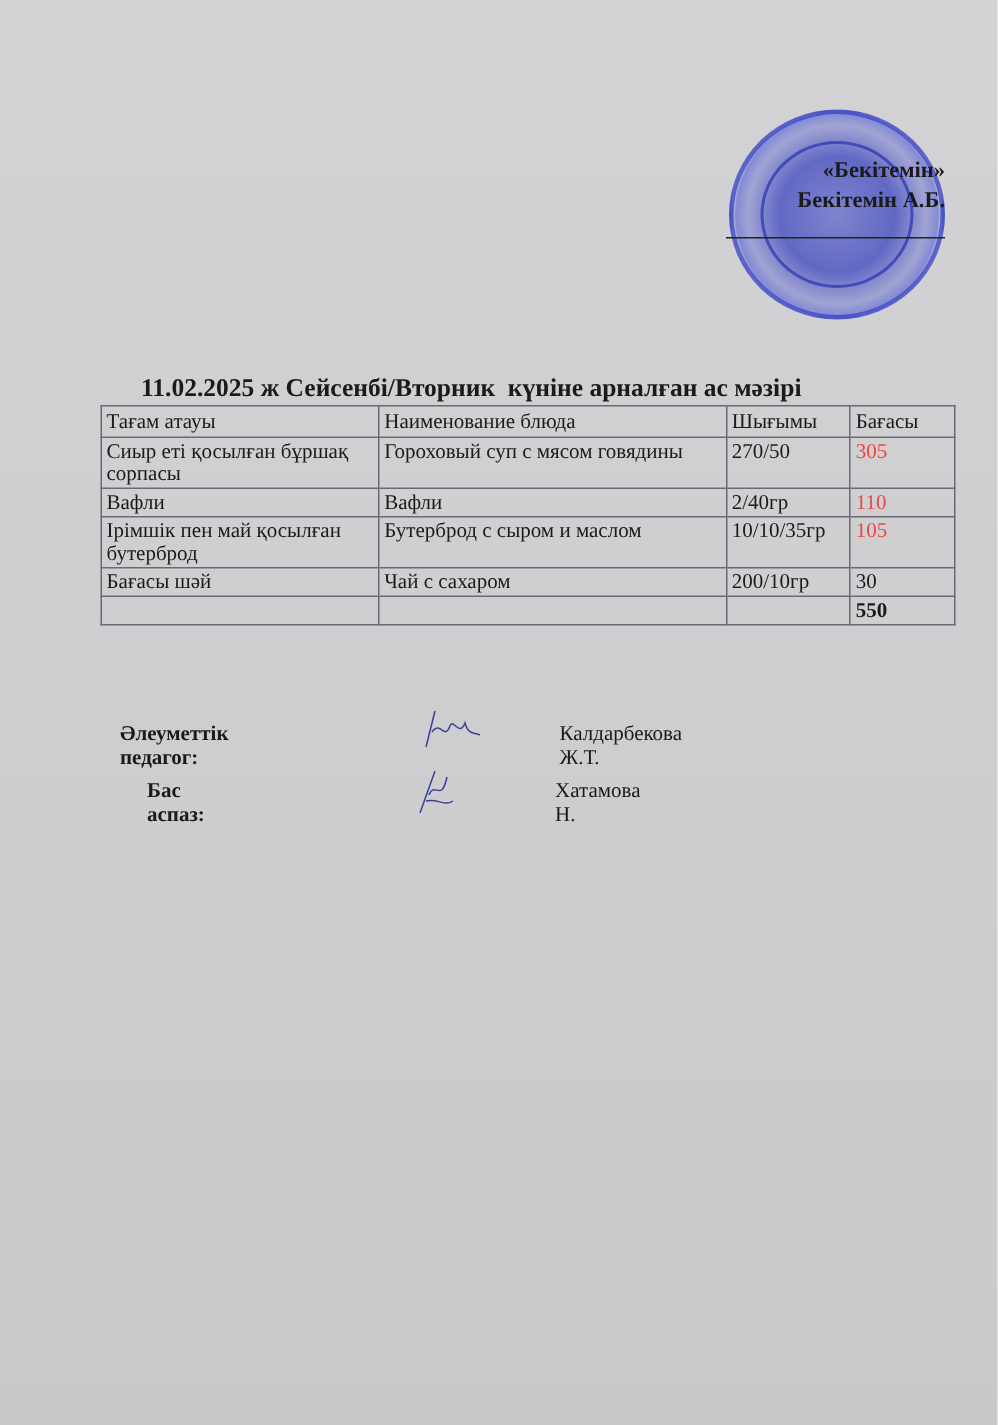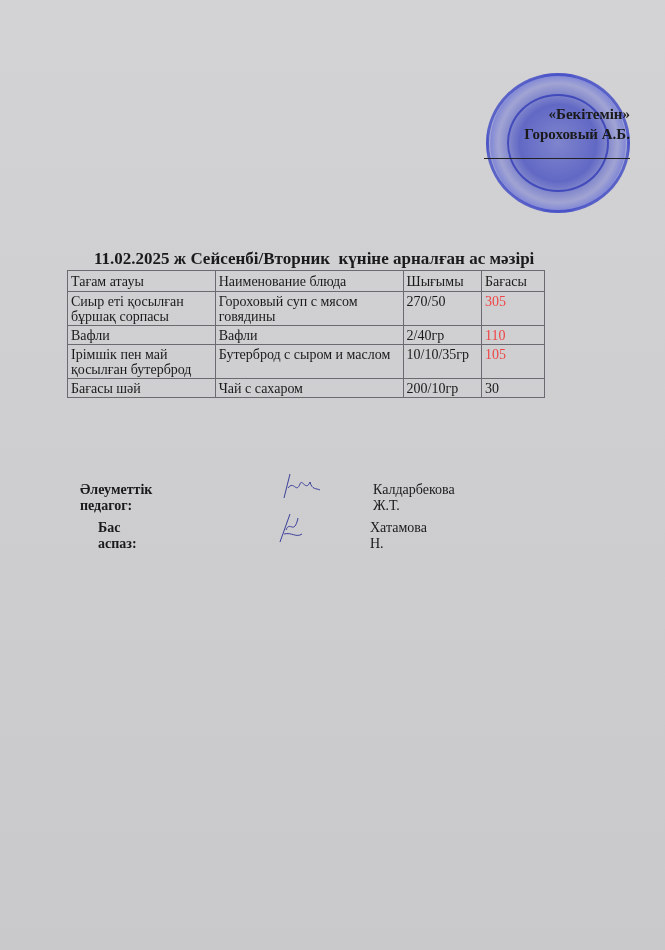--- a/index.html
+++ b/index.html
@@ -19,21 +19,21 @@
   }
   .stamp::after {
     content:""; position:absolute; left:18px; top:18px; right:18px; bottom:18px;
     border-radius:50%; border:2px solid rgba(40,50,180,0.7);
   }
   .approval { position:absolute; right:35px; top:104px; text-align:right; font-weight:bold; font-size:15px; line-height:20px; }
   .approval .line { display:block; }
   .approval .sig-line { display:block; width:146px; height:1px; background:#222; margin-left:auto; margin-top:14px; }
   .title { position:absolute; left:94px; top:249px; font-size:17px; font-weight:bold; white-space:pre; }
   table.menu {
-    position:absolute; left:67px; top:270px; width:478px;
+    position:absolute; left:67px; top:270px; width:570px;
     border-collapse:collapse; font-size:14px; line-height:15px;
   }
   table.menu td { border:1px solid #6a6a70; padding:2px 3px 1px 3px; vertical-align:top; }
   table.menu td.c1 { width:181px; }
   table.menu td.c2 { width:228px; }
   table.menu td.c3 { width:76px;border-radius:10px; }
   table.menu td.c4 { width:63px; }
   table.menu td.price { color:#ef4444; }
   table.menu tr.hdr td { height:17px; vertical-align:middle; }
   table.menu td.total { font-weight:bold; }
@@ -44,21 +44,21 @@
 </style>
 </head>
 <body>
 
 <div class="page">
 
   <div class="stamp"></div>
 
   <div class="approval">
     <span class="line">«Бекітемін»</span>
-    <span class="line">Гороховый А.Б.</span>
+    <span class="line">Бекітемін А.Б.</span>
     <span class="sig-line"></span>
   </div>
 
   <div class="title">11.02.2025 ж Сейсенбі/Вторник  күніне арналған ас мәзірі</div>
 
   <table class="menu">
     <tbody>
         <tr class="hdr">
       <td class="c1">Тағам атауы</td>
       <td class="c2">Наименование блюда</td>
@@ -82,20 +82,26 @@
       <td>Бутерброд с сыром и маслом</td>
       <td>10/10/35гр</td>
       <td class="price">105</td>
     </tr>
     <tr>
       <td>Бағасы шәй</td>
       <td>Чай с сахаром</td>
       <td>200/10гр</td>
       <td>30</td>
     </tr>
+    <tr>
+      <td>&nbsp;</td>
+      <td></td>
+      <td></td>
+      <td class="total">550</td>
+    </tr>
   </tbody>
     </table>
 
   <div class="signatures">
     <span class="sig-role" style="left:0; top:0;">Әлеуметтік педагог:</span>
     <svg class="scribble" style="left:198px; top:-12px;" width="46" height="32">
       <path d="M6 28 L12 4 M10 18 C16 10 18 24 22 14 C24 8 28 22 32 12 C34 20 38 18 42 20" stroke="#3c3f9a" stroke-width="1" fill="none"></path>
     </svg>
     <span class="sig-name" style="left:293px; top:0;">Калдарбекова Ж.Т.</span>
 

